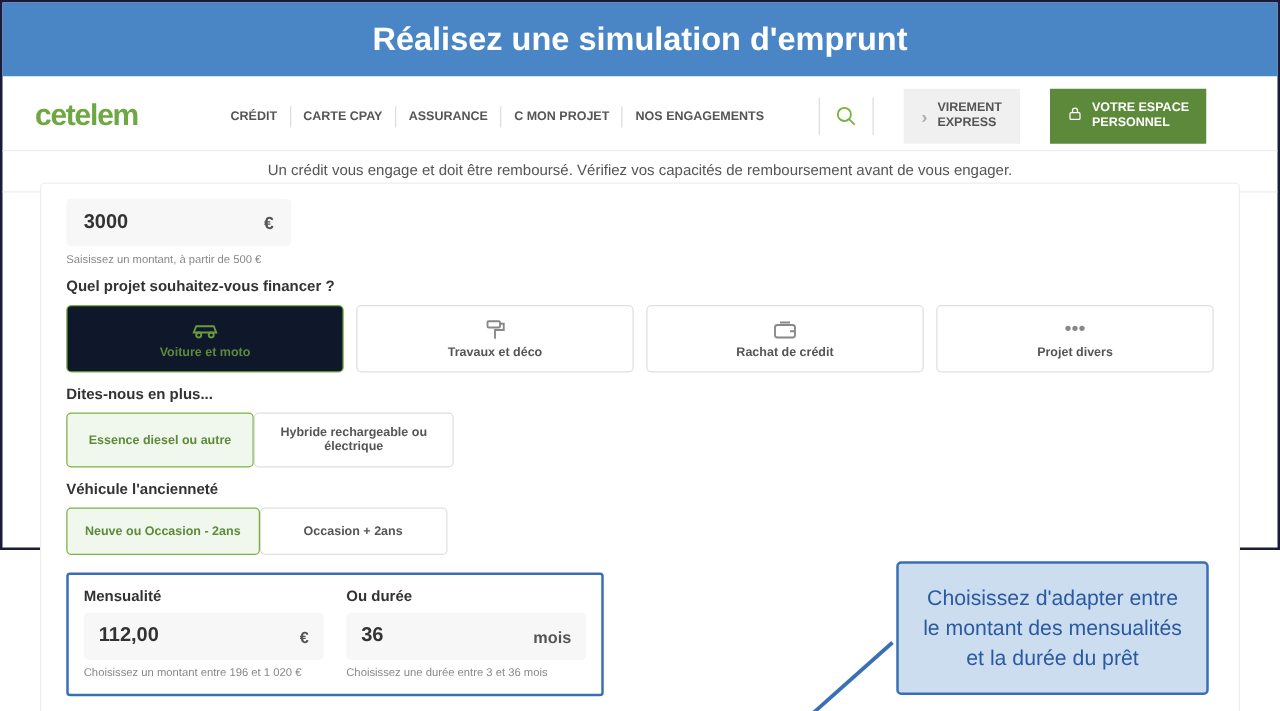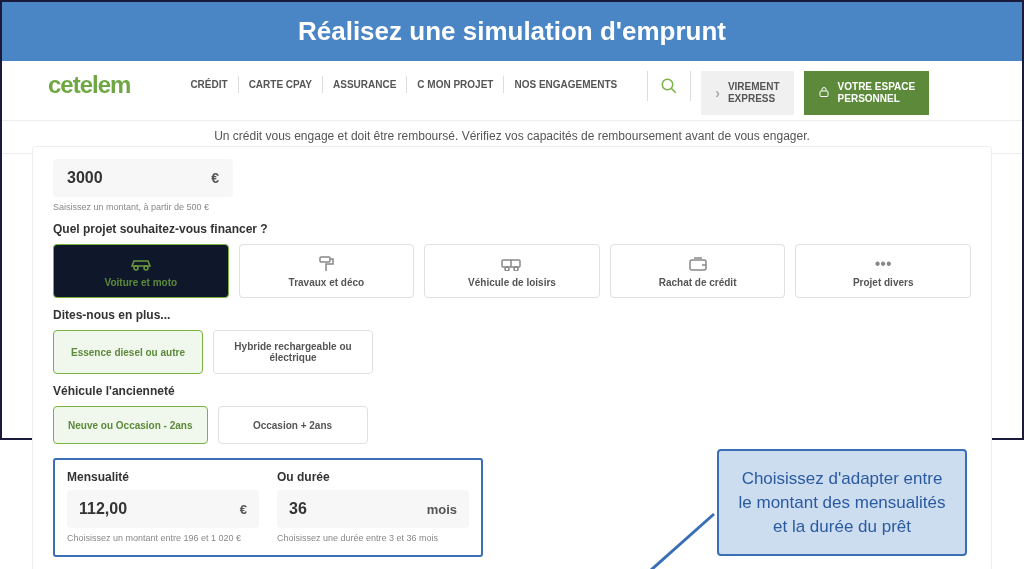--- a/index.html
+++ b/index.html
@@ -1,19 +1,19 @@
 <!DOCTYPE html>
 <html><head>
   <meta charset="utf-8">
   <style>
     * { box-sizing: border-box; margin: 0; padding: 0; }
     body { font-family: Arial, sans-serif; font-size: 13px; color: #333; background: #fff; width: 1024px; height: 569px; overflow: hidden; }
     .frame { border: 2px solid #1a1a3a; width: 1024px; height: 440px; position: relative; background: #fff; }
     .title-bar { background: #4a86c5; color: #fff; text-align: center; padding: 14px 0; font-size: 26px; font-weight: bold; }
-    .header { display: flex; align-items: flex-start; padding: 10px 30px 5px 46px; gap: 10px; border-bottom: 1px solid #eee; }
+    .header { display: flex; align-items: center; padding: 10px 30px 5px 26px; gap: 24px; border-bottom: 1px solid #eee; }
     .logo { font-size: 24px; font-weight: bold; color: #6fa843; letter-spacing: -1px; font-family: Arial, sans-serif; }
     .nav { display: flex; gap: 0; margin-left: 40px; }
     .nav-item { font-size: 10px; font-weight: bold; color: #555; padding: 8px 10px; text-transform: uppercase; cursor: pointer; }
     .nav-sep { width: 1px; background: #ddd; margin: 5px 0; }
     .search-icon-wrap { margin-left: 10px; padding: 0 12px; border-left: 1px solid #ddd; border-right: 1px solid #ddd; color: #7ab342; height: 30px; display: flex; align-items: center; }
     .btn-virement { background: #f0f0f0; padding: 10px 14px; font-size: 10px; font-weight: bold; color: #555; display: flex; align-items: center; gap: 8px; cursor: pointer; line-height: 1.2; }
     .btn-virement .chev { color: #aaa; font-size: 14px; }
     .btn-espace { background: #5c8a3a; color: #fff; padding: 10px 14px; font-size: 10px; font-weight: bold; display: flex; align-items: center; gap: 8px; cursor: pointer; line-height: 1.2; }
     .warning { text-align: center; font-size: 12px; color: #555; padding: 8px 0 10px 0; border-bottom: 1px solid #eee; }
     .content { padding: 0 30px; position: relative; margin-top: -8px; }
@@ -25,21 +25,21 @@
     .hint { font-size: 9px; color: #888; margin-top: 5px; }
     .card-row { display: flex; gap: 10px; }
     .card { flex: 1; border: 1px solid #e0e0e0; border-radius: 4px; background: #fff; padding: 8px 6px; text-align: center; cursor: pointer; display: flex; flex-direction: column; align-items: center; justify-content: center; min-height: 54px; }
     .card.selected { background: #0f172a; border-color: #7ab342; }
     .card .ic { font-size: 16px; color: #888; margin-bottom: 4px; height: 18px; display: flex; align-items: center; justify-content: center; }
     .card.selected .ic { color: #6a9a3e; }
     .card .lbl { font-size: 10px; font-weight: bold; color: #555; }
     .card.selected .lbl { color: #5c8a3a; }
     .sub-card { border: 1px solid #e0e0e0; border-radius: 4px; background: #fff; padding: 10px 14px; text-align: center; cursor: pointer; font-size: 10px; font-weight: bold; color: #555; min-width: 150px; display: flex; align-items: center; justify-content: center; min-height: 38px; }
     .sub-card.selected { background: #f0f7ec; border-color: #7ab342; color: #5c8a3a; }
-    .sub-row { display: flex; gap: 10px; }
+    .sub-row { display: flex; }
     .highlight-box { border: 2.5px solid #3b6fb5; border-radius: 3px; padding: 10px 12px 12px 12px; margin-top: 14px; width: 430px; display: flex; gap: 18px; }
     .hcol { flex: 1; }
     .hlabel { font-size: 12px; font-weight: bold; margin-bottom: 6px; }
     .hinput { background: #f7f7f7; border-radius: 4px; padding: 10px 12px; display: flex; justify-content: space-between; align-items: center; }
     .hinput .val { font-size: 16px; font-weight: bold; color: #333; }
     .hinput .unit { font-size: 13px; font-weight: bold; color: #555; }
     .callout { position: absolute; right: 55px; top: 303px; width: 250px; background: #cdddf0; border: 2px solid #3b6fb5; border-radius: 4px; padding: 16px 14px; text-align: center; color: #2a5aa0; font-size: 17px; line-height: 1.4; }
     .arrow { position: absolute; left: 594px; top: 358px; pointer-events: none; }
     svg.arrow-svg { overflow: visible; }
   </style>
@@ -112,31 +112,20 @@
           <span class="ic">
             <svg width="18" height="18" viewBox="0 0 18 18" fill="none" stroke="currentColor" stroke-width="1.5">
                 <rect x="3" y="2" width="10" height="5" rx="1"></rect>
                 <path d="M13 4h3v5h-7v7"></path>
               </svg>
           </span>
           <span class="lbl">Travaux et déco</span>
         </div>
         <div class="card">
           <span class="ic">
-            <svg width="24" height="14" viewBox="0 0 24 14" fill="none" stroke="currentColor" stroke-width="1.5">
-                <rect x="2" y="3" width="18" height="7" rx="1"></rect>
-                <circle cx="7" cy="12" r="2"></circle>
-                <circle cx="16" cy="12" r="2"></circle>
-                <line x1="11" y1="3" x2="11" y2="10"></line>
-              </svg>
-          </span>
-          <span class="lbl">Véhicule de loisirs</span>
-        </div>
-        <div class="card">
-          <span class="ic">
             <svg width="20" height="16" viewBox="0 0 20 16" fill="none" stroke="currentColor" stroke-width="1.5">
                 <rect x="2" y="4" width="16" height="10" rx="2"></rect>
                 <path d="M14 9h4"></path>
                 <path d="M6 2l8 0"></path>
               </svg>
           </span>
           <span class="lbl">Rachat de crédit</span>
         </div>
         <div class="card">
           <span class="ic">•••</span>

